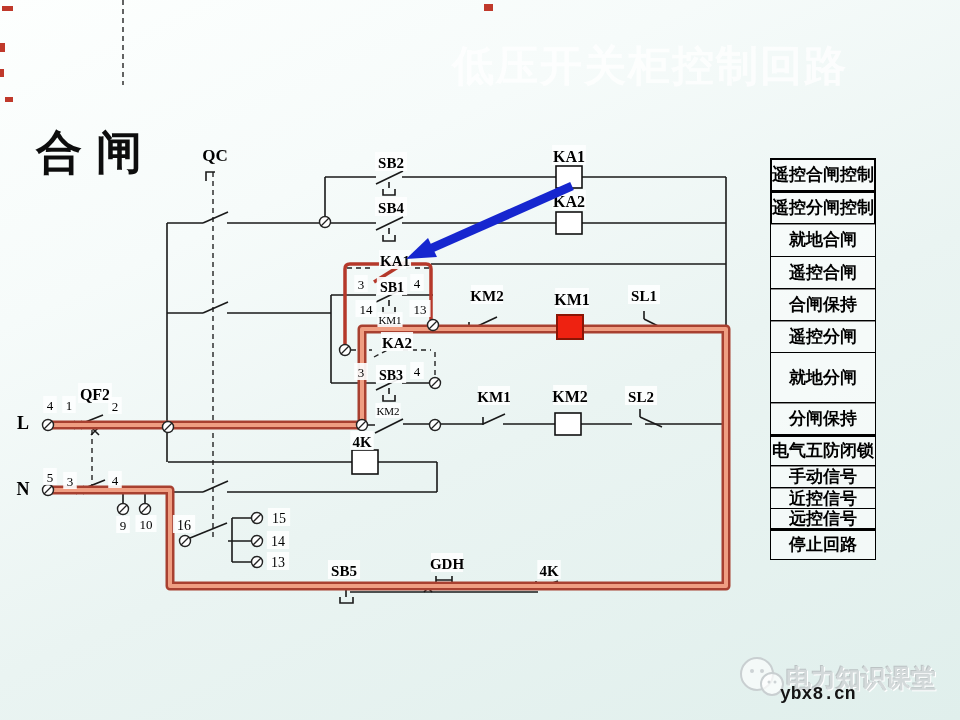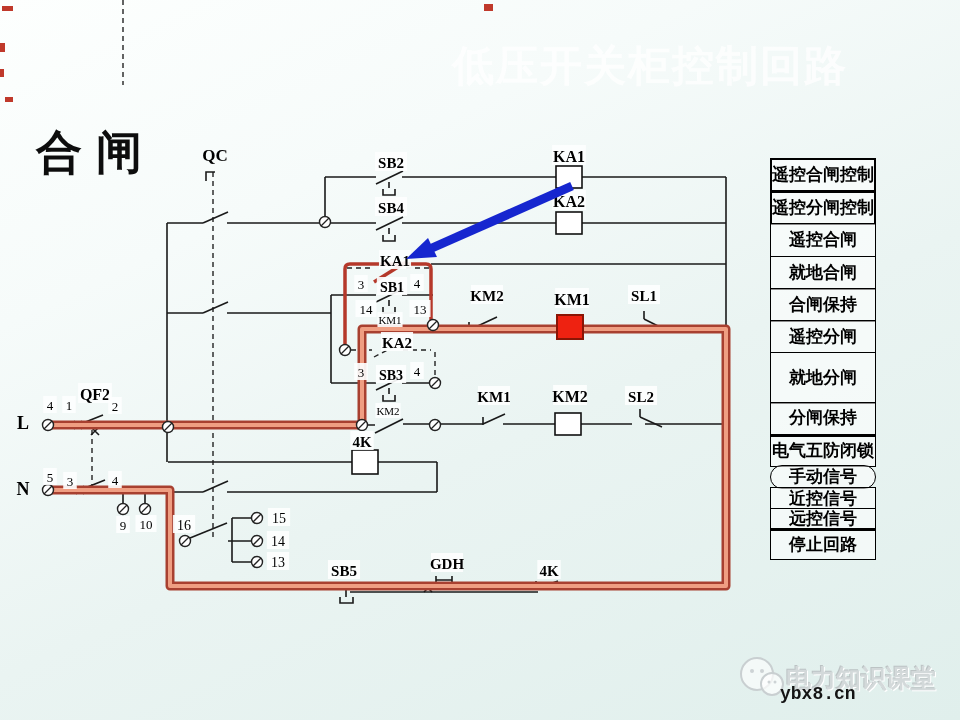--- a/index.html
+++ b/index.html
@@ -261,41 +261,41 @@
   </svg>
 
   <div id="legend">
       <div class="lg-item heavy" style="height: 34px;">
         <div class="lg-l1">遥控合闸控制</div>
       </div>
       <div class="lg-item heavy" style="height: 34px;">
         <div class="lg-l1">遥控分闸控制</div>
       </div>
       <div class="lg-item" style="height: 34px;">
+        <div class="lg-l1">就地合闸</div>
+      </div>
+      <div class="lg-item" style="height: 34px;">
         <div class="lg-l1">遥控合闸</div>
-      </div>
-      <div class="lg-item" style="height: 34px;">
-        <div class="lg-l1">就地合闸</div>
       </div>
       <div class="lg-item" style="height: 34px;">
         <div class="lg-l1">合闸保持</div>
       </div>
       <div class="lg-item" style="height: 33px;">
         <div class="lg-l1">遥控分闸</div>
       </div>
       <div class="lg-item" style="height: 52px;">
         <div class="lg-l1">就地分闸</div>
       </div>
-      <div class="lg-item" style="height: 33px; font-family: Liberation Mono, monospace;">
+      <div class="lg-item" style="height: 33px;">
         <div class="lg-l1">分闸保持</div>
       </div>
       <div class="lg-item thick-top" style="height: 33px;">
         <div class="lg-l1">电气五防闭锁</div>
       </div>
-      <div class="lg-item" style="height: 24px; border-radius: 12px;">
+      <div class="lg-item" style="height: 24px;">
         <div class="lg-l1">手动信号</div>
       </div>
       <div class="lg-item" style="height: 22px;">
         <div class="lg-l1">近控信号</div>
       </div>
       <div class="lg-item" style="height: 22px;">
         <div class="lg-l1">远控信号</div>
       </div>
       <div class="lg-item thick-top" style="height: 32px;">
         <div class="lg-l1">停止回路</div>

